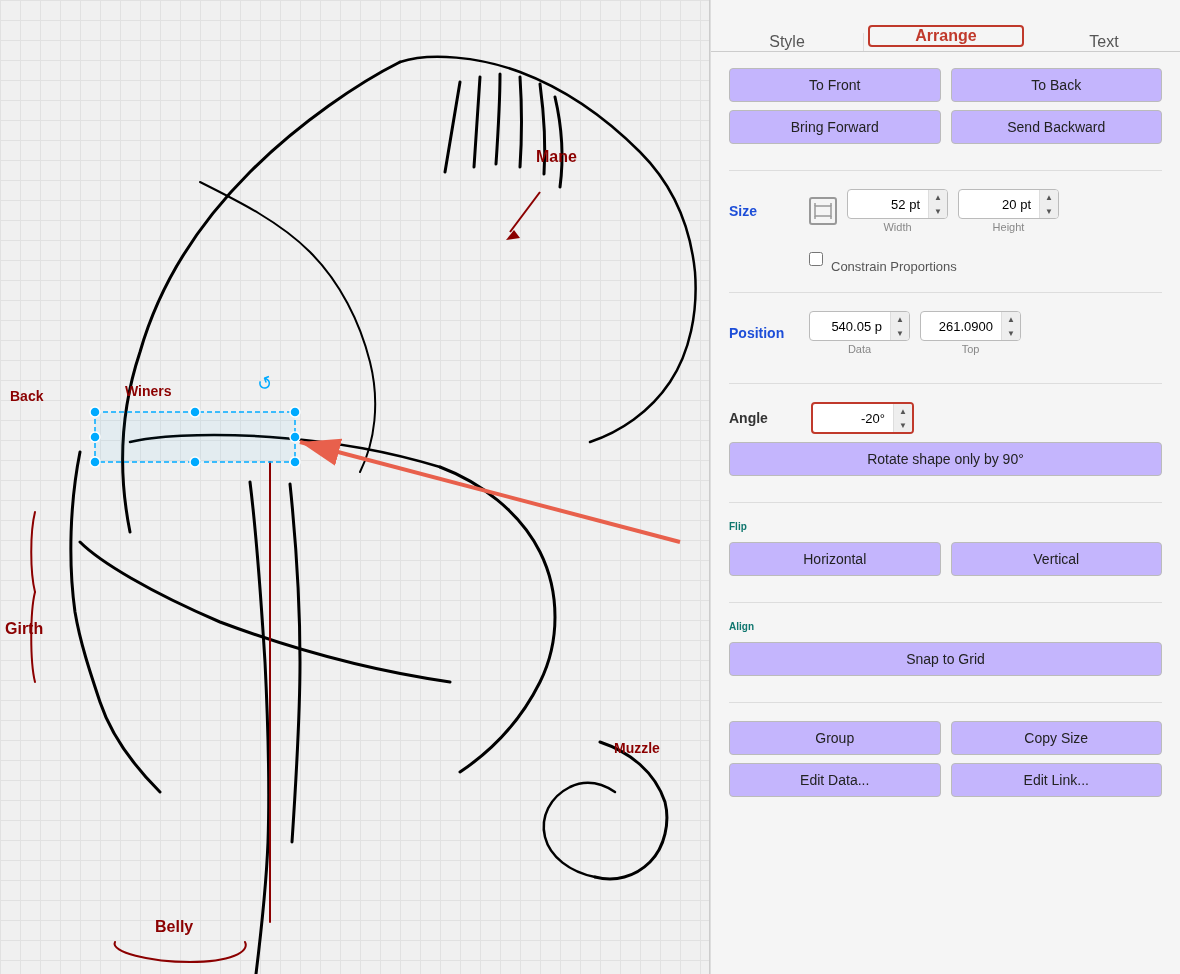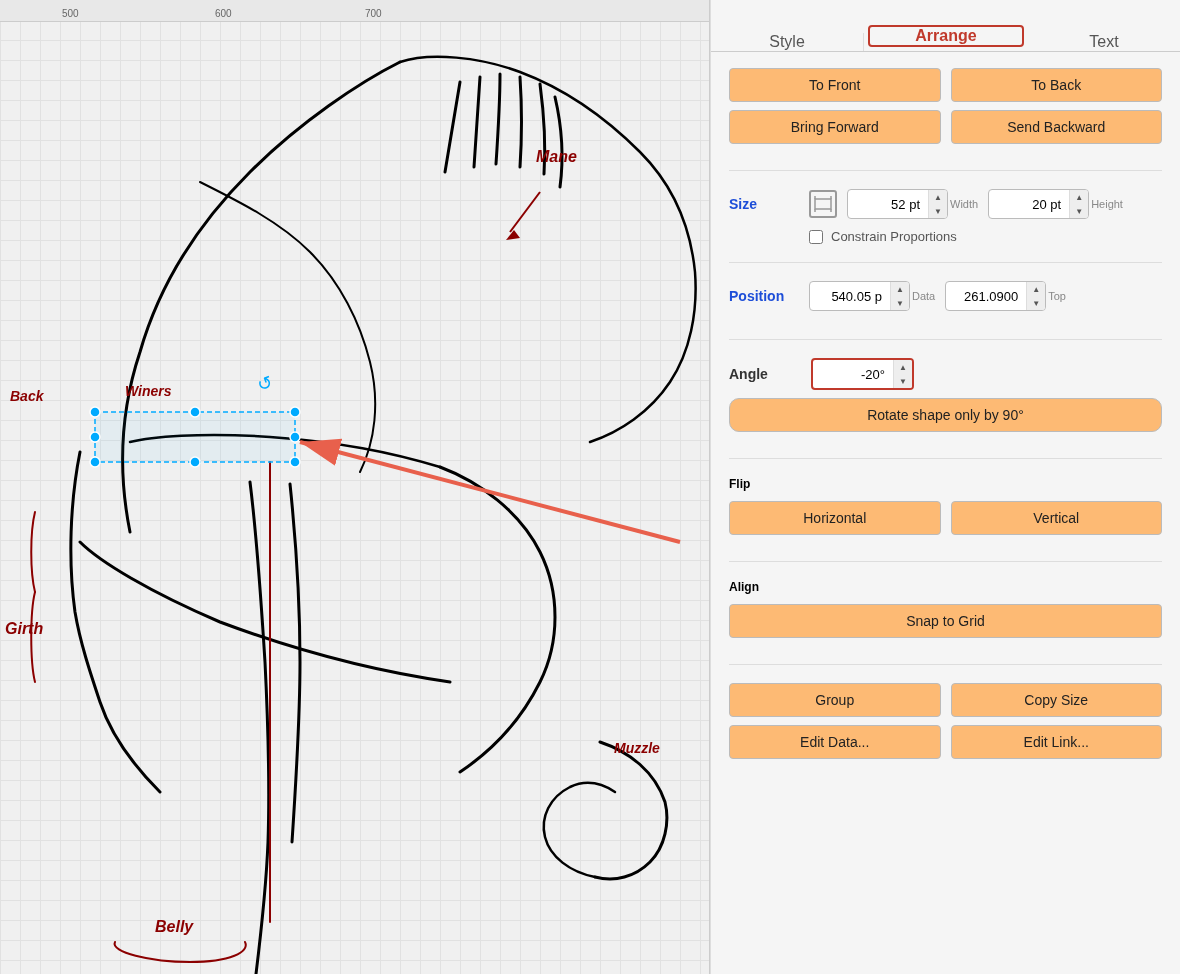--- a/index.html
+++ b/index.html
@@ -53,21 +53,20 @@
       width: 710px;
       height: 952px;
     }
 
     
     .canvas-label {
       position: absolute;
       font-size: 16px;
       font-weight: bold;
       color: #8b0000;
-      font-style: italic;
       cursor: default;
     }
 
     
     #right-panel {
       width: 470px;
       height: 974px;
       background: #f5f5f5;
       display: flex;
       flex-direction: column;
@@ -119,21 +118,21 @@
 
     
     .btn-row {
       display: flex;
       gap: 10px;
       margin-bottom: 8px;
     }
     .btn-panel {
       flex: 1;
       padding: 8px 12px;
-      background: #fdba74;
+      background: #c4b5fd;
       border: 1px solid #bbb;
       border-radius: 4px;
       font-size: 14px;
       color: #222;
       cursor: pointer;
       text-align: center;
     }
 
     
     .field-row {
@@ -143,21 +142,21 @@
       gap: 10px;
     }
     .field-label {
       font-size: 14px;
       color: #1d4ed8;
       font-weight: 600;
       min-width: 70px;
     }
     .field-group {
       display: flex;
-      flex-direction: row;
+      flex-direction: column;
       align-items: center;
       gap: 2px;
     }
     .field-sub {
       font-size: 11px;
       color: #888;
     }
     .input-with-spinner {
       display: flex;
       align-items: center;
@@ -195,21 +194,21 @@
 
     
     .constrain-row {
       display: flex;
       align-items: center;
       gap: 8px;
       margin-top: 4px;
       margin-left: 80px;
     }
     .constrain-row input[type=checkbox] { width: 14px; height: 14px; }
-    .constrain-row label { font-size: 13px; color: #555; }
+    .constrain-row label { font-size: 13px; color: #555; margin-top: 16px; }
 
     
     .angle-row {
       display: flex;
       align-items: center;
       gap: 12px;
       margin-bottom: 8px;
     }
     .angle-field-label {
       font-size: 14px;
@@ -219,23 +218,23 @@
     }
     .input-with-spinner.highlighted {
       border: 2px solid #c0392b;
     }
     .input-with-spinner.highlighted input {
       color: #000;
     }
 
     
     .section-title {
-      font-size: 12px;
+      font-size: 10px;
       font-weight: 700;
-      color: #000000;
+      color: #0f766e;
       margin-bottom: 10px;
     }
 
     
     .size-icon {
       width: 28px;
       height: 28px;
       border: 2px solid #999;
       border-radius: 3px;
       display: flex;
@@ -244,25 +243,20 @@
       color: #999;
       font-size: 14px;
       flex-shrink: 0;
     }
   </style>
 </head>
 <body>
 
 <div id="canvas-area">
 
-  <div class="ruler-top">
-    <span class="ruler-mark" style="left: 62px;">500</span>
-    <span class="ruler-mark" style="left: 215px;">600</span>
-    <span class="ruler-mark" style="left: 365px;">700</span>
-  </div>
 
   <svg class="drawing-canvas" viewBox="0 0 710 952" xmlns="http://www.w3.org/2000/svg">
 
     <g stroke="#000" fill="none" stroke-width="2.5" stroke-linecap="round" stroke-linejoin="round">
 
       <path d="M400,40 C430,30 480,35 520,50 C560,65 600,90 640,130 C670,160 690,200 695,250 C698,290 690,330 670,360 C650,390 620,410 590,420"></path>
 
       <path d="M460,60 C455,90 450,120 445,150" stroke-width="3"></path>
       <path d="M480,55 C478,85 476,115 474,145" stroke-width="3"></path>
       <path d="M500,52 C500,82 498,112 496,142" stroke-width="3"></path>
@@ -420,21 +414,21 @@
         <span class="angle-field-label">Angle</span>
         <div class="input-with-spinner highlighted">
           <input type="text" value="-20°" style="">
           <div class="spinner-btns">
             <button class="spinner-btn">▲</button>
             <button class="spinner-btn">▼</button>
           </div>
         </div>
       </div>
       <div class="btn-row">
-        <button class="btn-panel" style="flex: 1; border-radius: 10px;">Rotate shape only by 90°</button>
+        <button class="btn-panel" style="flex: 1;">Rotate shape only by 90°</button>
       </div>
     </div>
 
     <div class="section">
       <div class="section-title">Flip</div>
       <div class="btn-row">
         <button class="btn-panel">Horizontal</button>
         <button class="btn-panel">Vertical</button>
       </div>
     </div>

